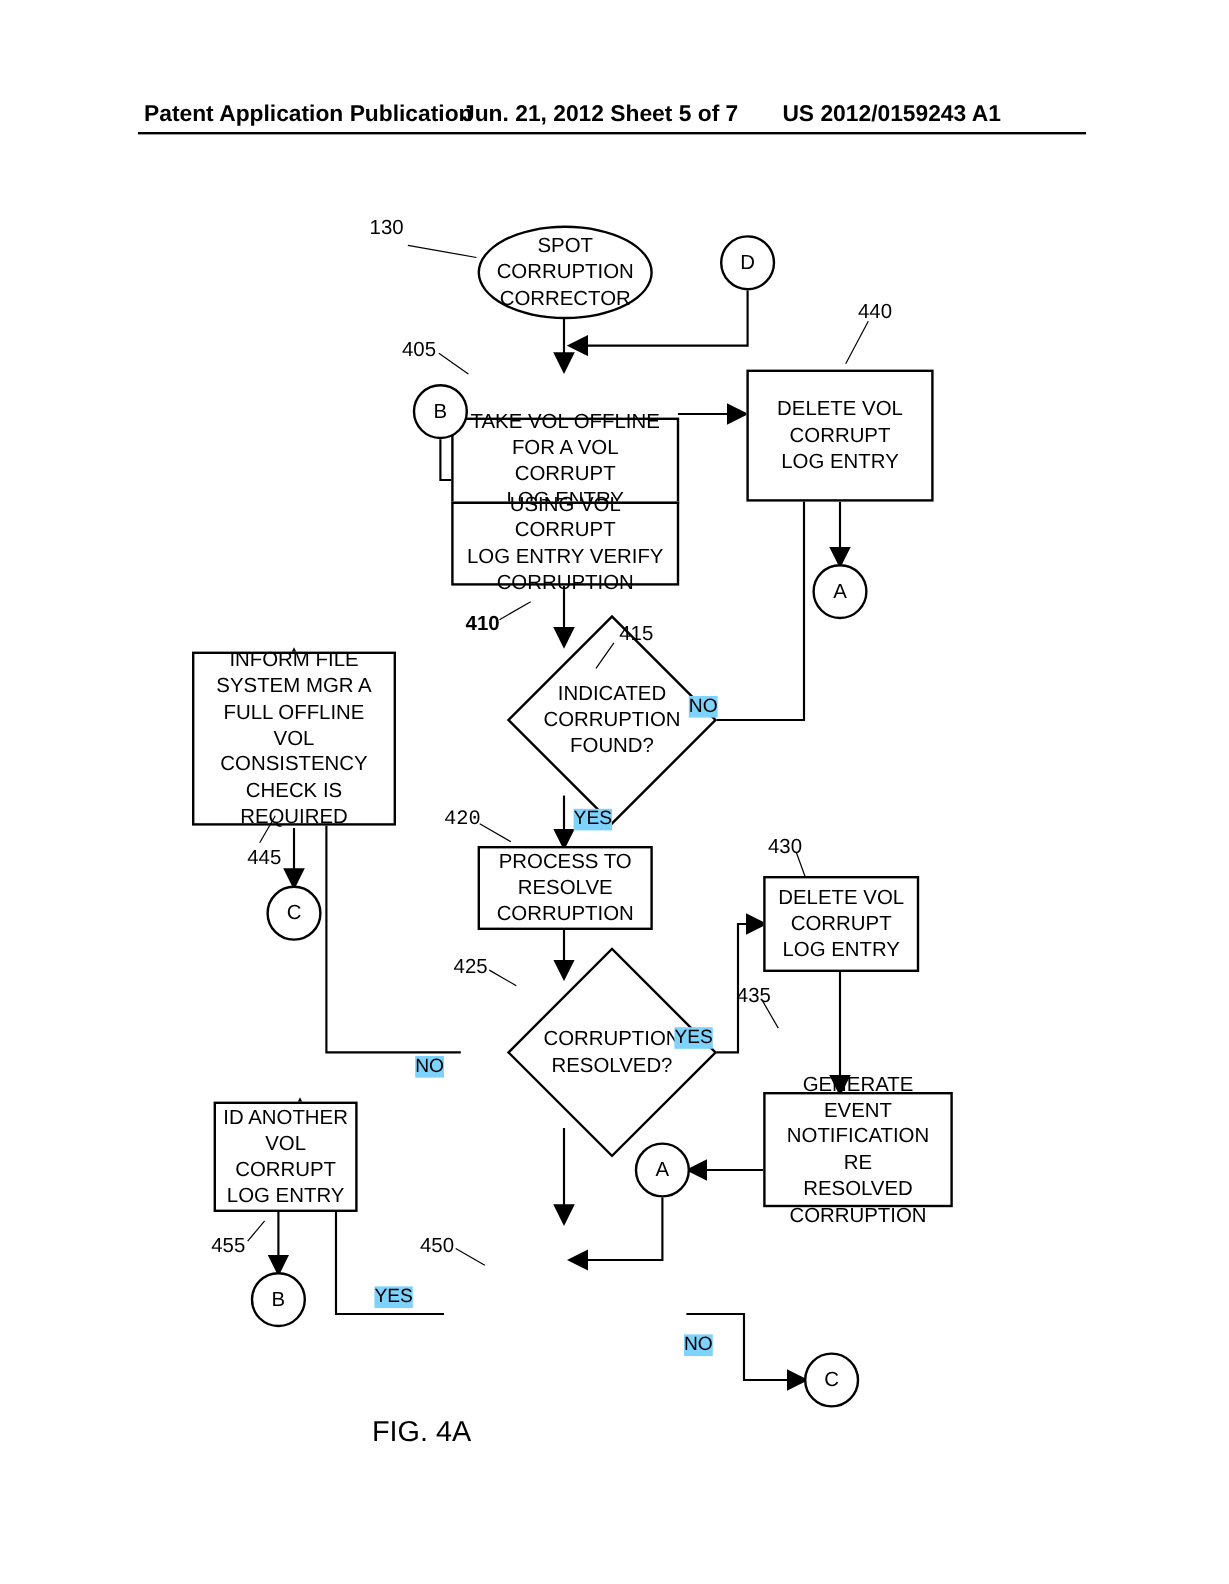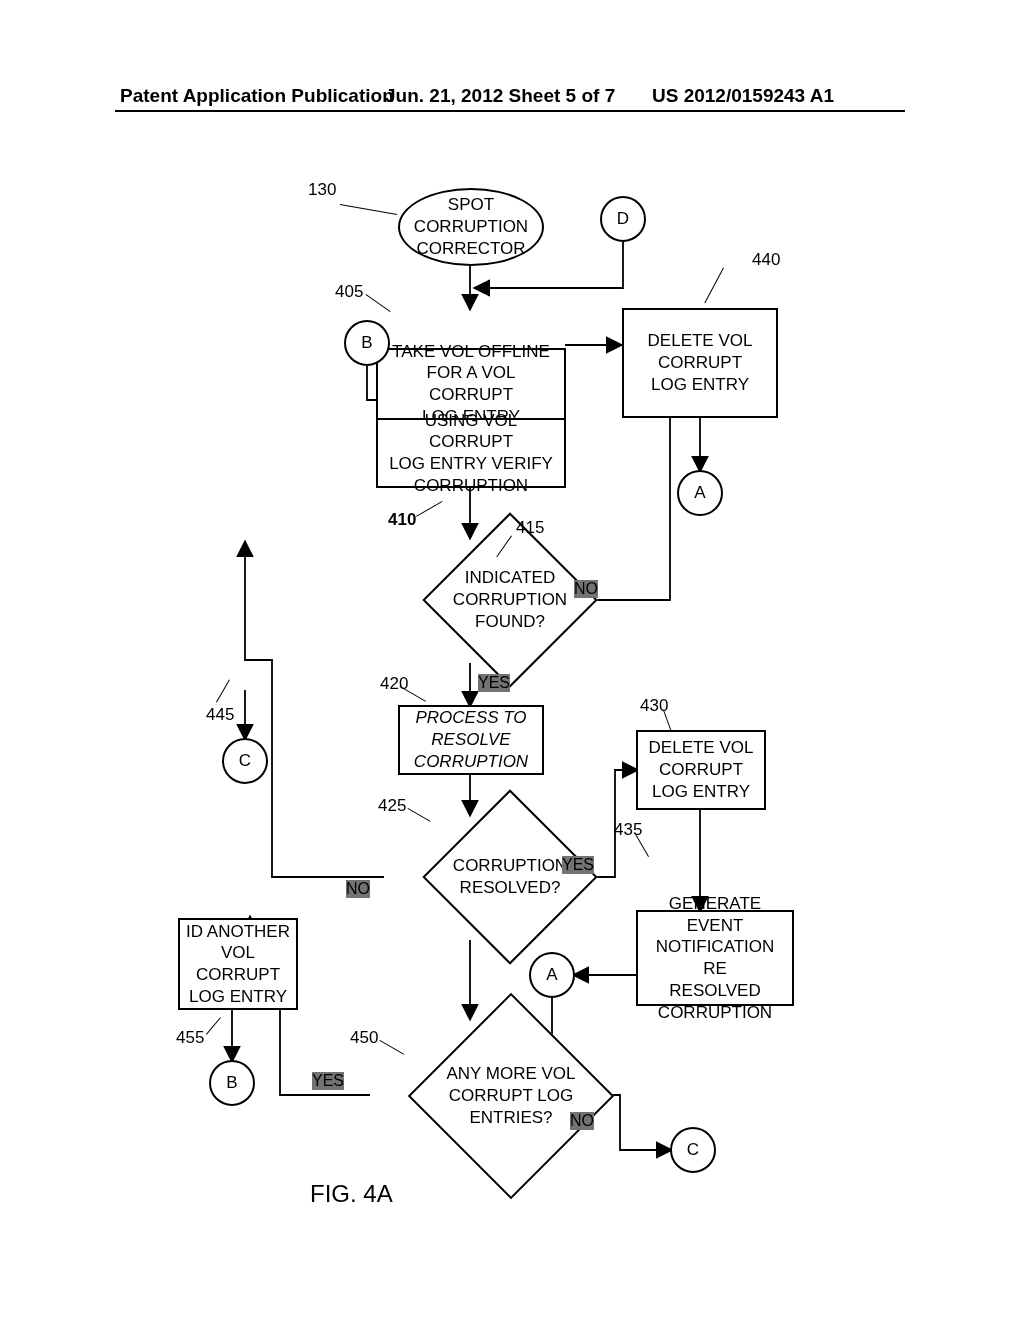--- a/index.html
+++ b/index.html
@@ -83,21 +83,21 @@
     font-size: 17px;
   }
   .leader {
     position: absolute;
     border-top: 1.5px solid #000;
     transform-origin: 0 0;
   }
   .edge-label {
     position: absolute;
     font-size: 16px;
-    background: #737373;
+    background: #7dd3fc;
   }
   .fig-label {
     position: absolute;
     font-size: 24px;
   }
   svg.arrows {
     position: absolute;
     top: 0; left: 0;
     width: 1024px; height: 1100px;
     pointer-events: none;
@@ -185,24 +185,30 @@
 
   <div class="node connector" style="left:677px; top:290px;">A</div>
 
   <div class="diamond-wrap" style="left:408px; top:358px; width:124px; height:124px;">
     <div class="diamond"></div>
     <div class="diamond-text" style="white-space:pre-line;">INDICATED
 CORRUPTION
 FOUND?</div>
   </div>
 
+  <div class="node process" style="left:160px; top:363px; width:170px; height:145px; white-space:pre-line;">INFORM FILE
+SYSTEM MGR A
+FULL OFFLINE VOL
+CONSISTENCY
+CHECK IS
+REQUIRED</div>
 
   <div class="node connector" style="left:222px; top:558px;">C</div>
 
-  <div class="node process" style="left:398px; top:525px; width:146px; height:70px; white-space:pre-line;font-style:italic;">PROCESS TO
+  <div class="node process" style="left:398px; top:525px; width:146px; height:70px; white-space:pre-line;">PROCESS TO
 RESOLVE
 CORRUPTION</div>
 
   <div class="node process" style="left:636px; top:550px; width:130px; height:80px; white-space:pre-line;">DELETE VOL
 CORRUPT
 LOG ENTRY</div>
 
   <div class="diamond-wrap" style="left:408px; top:635px; width:124px; height:124px;">
     <div class="diamond"></div>
     <div class="diamond-text" style="white-space:pre-line;">CORRUPTION
@@ -217,45 +223,39 @@
 
   <div class="node connector" style="left:529px; top:772px;">A</div>
 
   <div class="node process" style="left:178px; top:738px; width:120px; height:92px; white-space:pre-line;">ID ANOTHER
 VOL
 CORRUPT
 LOG ENTRY</div>
 
   <div class="node connector" style="left:209px; top:880px;">B</div>
 
-  <div class="diamond-wrap" style="left:398px; top:843px; width:146px; height:146px;">
-    <div class="diamond"></div>
-    <div class="diamond-text" style="white-space:pre-line;">ANY MORE VOL
-CORRUPT LOG
-ENTRIES?</div>
-  </div>
 
   <div class="node connector" style="left:670px; top:947px;">C</div>
 
   <span class="ref" style="left:308px; top:0;">130</span>
   <div class="leader" style="left:340px; top:24px; width:58px; transform:rotate(10deg);"></div>
 
   <span class="ref" style="left:335px; top:102px;">405</span>
   <div class="leader" style="left:366px; top:114px; width:30px; transform:rotate(35deg);"></div>
 
-  <span class="ref" style="left:752px; top:70px;">440</span>
+  <span class="ref" style="left:715px; top:70px;">440</span>
   <div class="leader" style="left:724px; top:88px; width:40px; transform:rotate(118deg);"></div>
 
   <span class="ref" style="left:388px; top:330px;font-weight:bold;">410</span>
   <div class="leader" style="left:416px; top:336px; width:30px; transform:rotate(-30deg);"></div>
 
   <span class="ref" style="left:516px; top:338px;">415</span>
   <div class="leader" style="left:512px; top:356px; width:26px; transform:rotate(125deg);"></div>
 
-  <span class="ref" style="left:380px; top:494px;">420</span>
+  <span class="ref" style="left:370px; top:494px;font-family:Liberation Mono, monospace;">420</span>
   <div class="leader" style="left:400px; top:506px; width:30px; transform:rotate(30deg);"></div>
 
   <span class="ref" style="left:206px; top:525px;">445</span>
   <div class="leader" style="left:216px; top:522px; width:26px; transform:rotate(-60deg);"></div>
 
   <span class="ref" style="left:378px; top:616px;">425</span>
   <div class="leader" style="left:408px; top:628px; width:26px; transform:rotate(30deg);"></div>
 
   <span class="ref" style="left:640px; top:516px;">430</span>
   <div class="leader" style="left:664px; top:530px; width:22px; transform:rotate(70deg);"></div>

